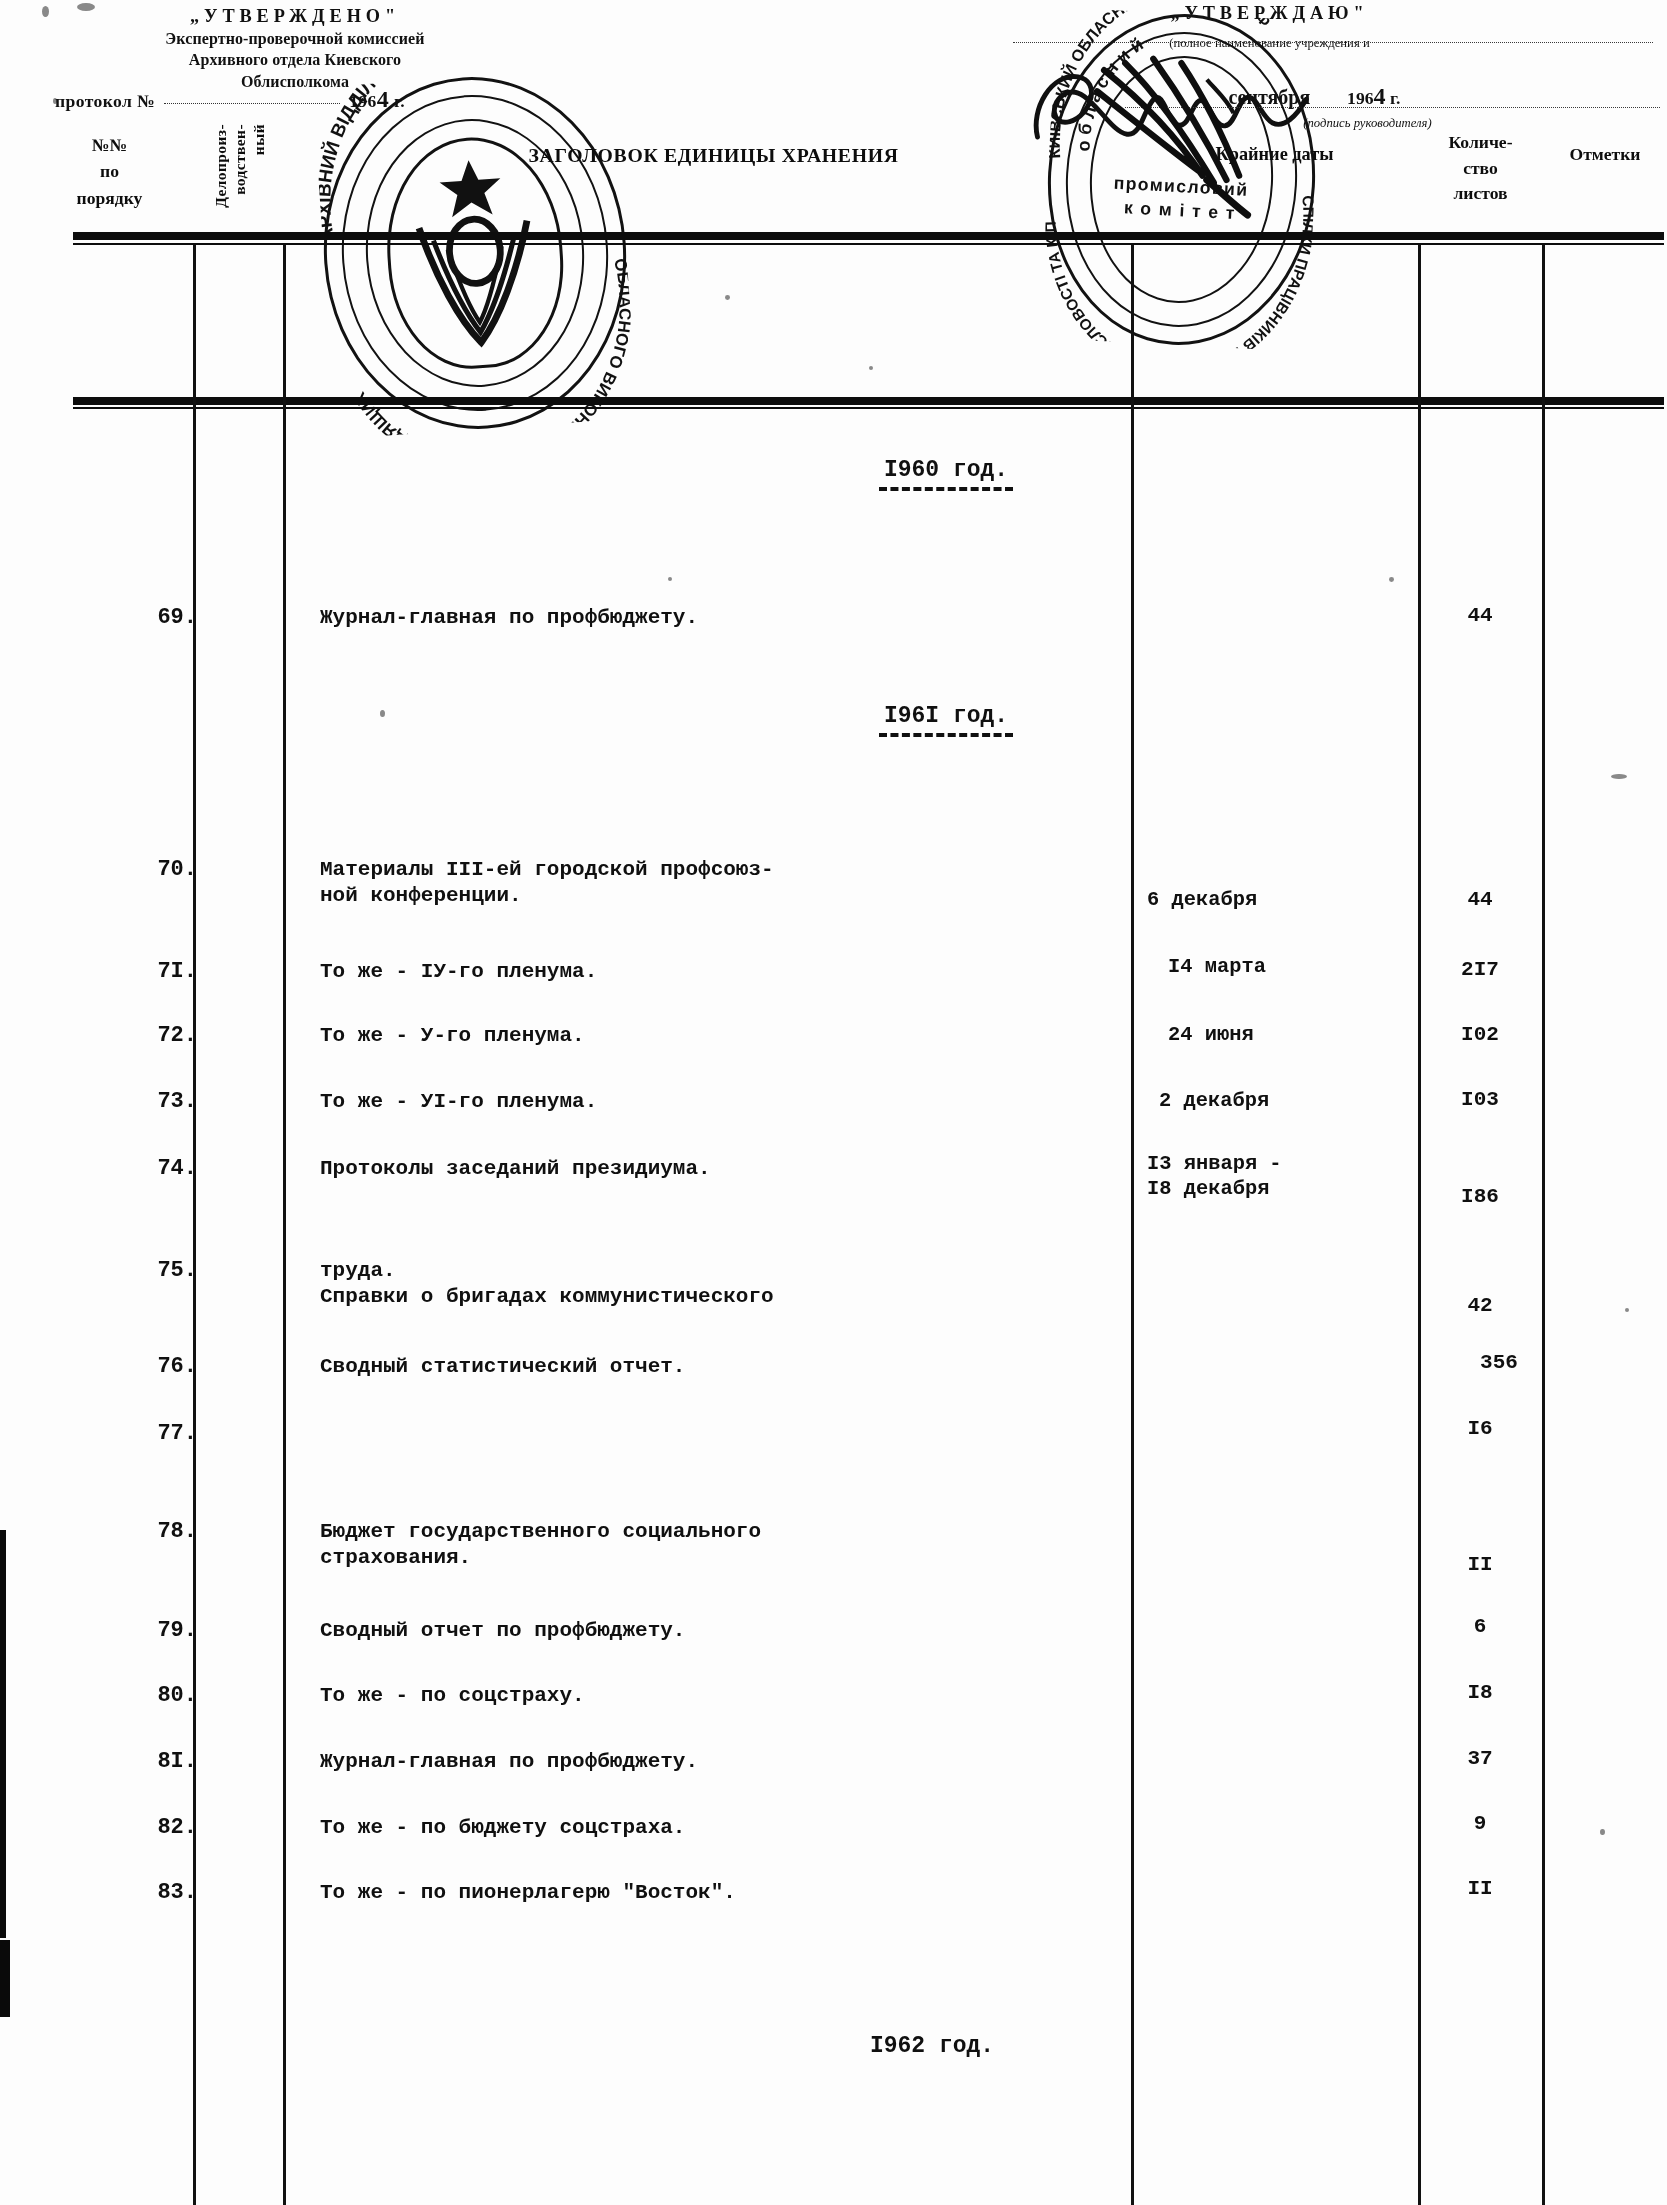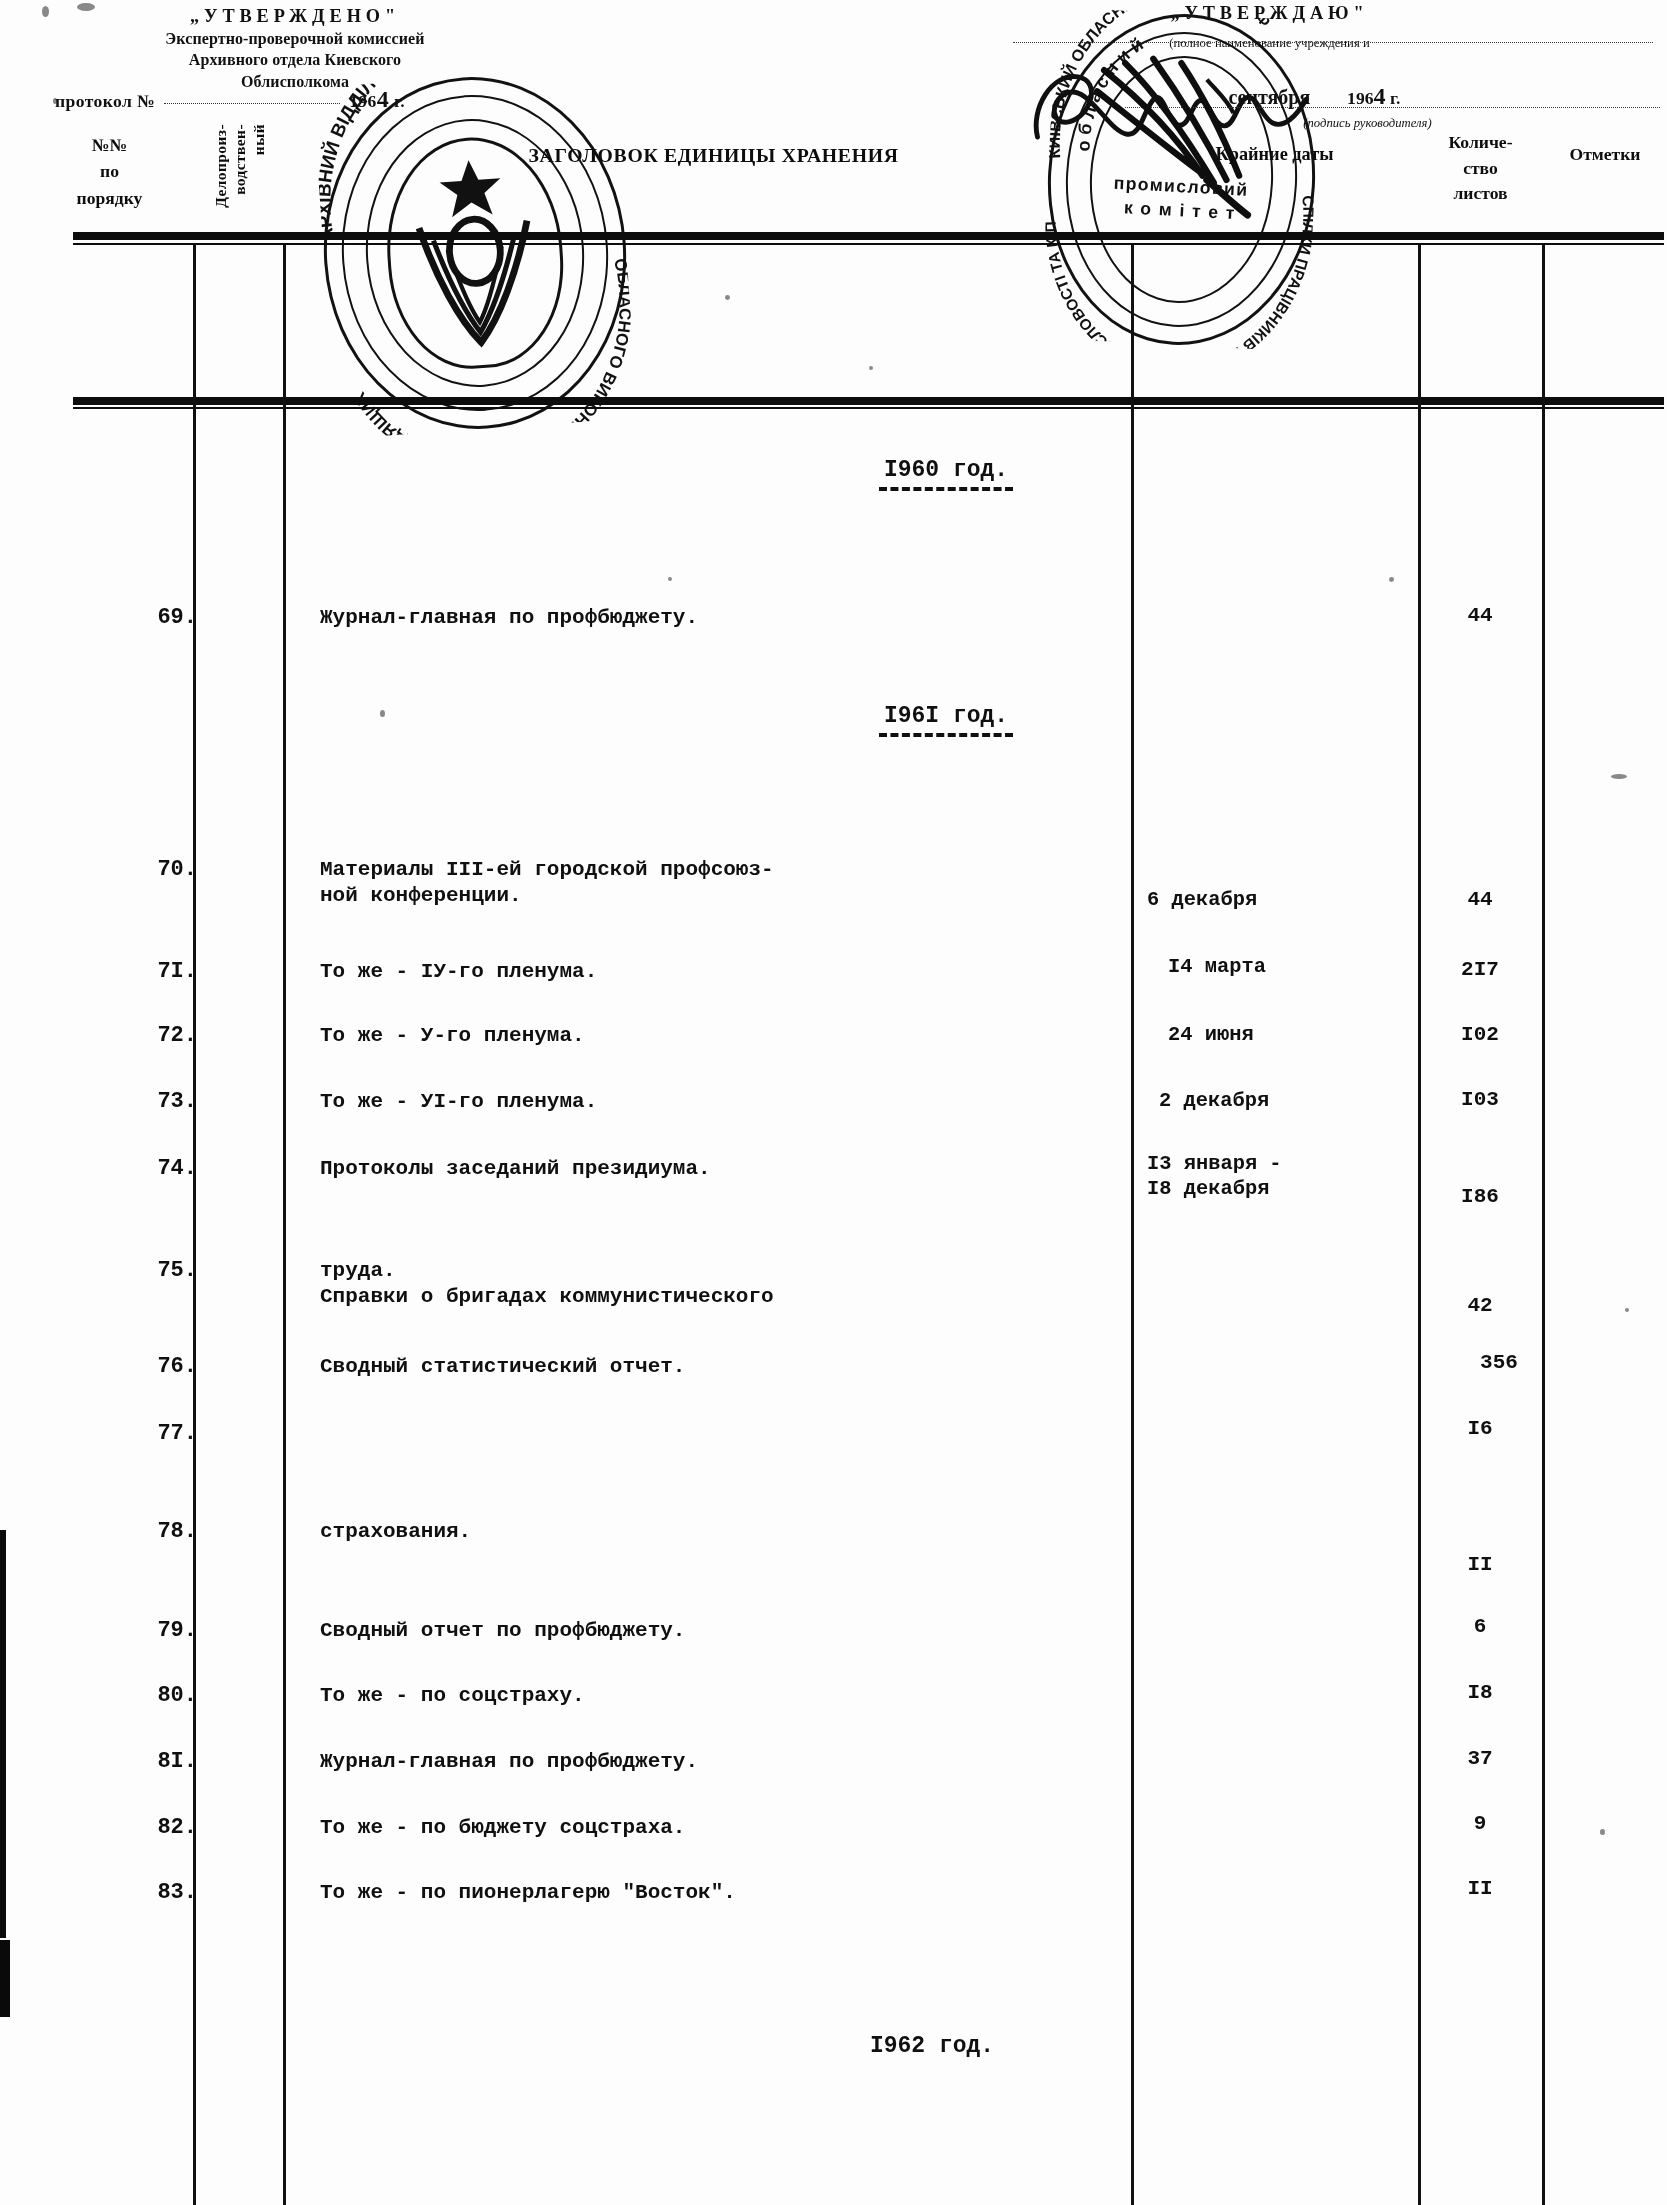--- a/index.html
+++ b/index.html
@@ -329,20 +329,21 @@
   <div class="tw row-title" style="top:1354px;">Сводный статистический отчет.</div>
   <div class="tw row-count" style="top:1351px;padding-left:19px;">356</div>
 
   <div class="tw row-num" style="left:91px;top:1421px;">
     <span>77.</span></div>
   <div class="tw row-count" style="top:1417px;">I6</div>
 
   <div class="tw row-num" style="left:91px;top:1519px;">
     <span>78.</span></div>
   <div class="tw row-title" style="top:1519px;">
+    <div>Бюджет государственного социального</div>
     <div>страхования.</div>
   </div>
   <div class="tw row-count" style="top:1553px;">II</div>
 
   <div class="tw row-num" style="left:91px;top:1618px;">
     <span>79.</span></div>
   <div class="tw row-title" style="top:1618px;">Сводный отчет по профбюджету.</div>
   <div class="tw row-count" style="top:1615px;">6</div>
 
   <div class="tw row-num" style="left:91px;top:1683px;">

